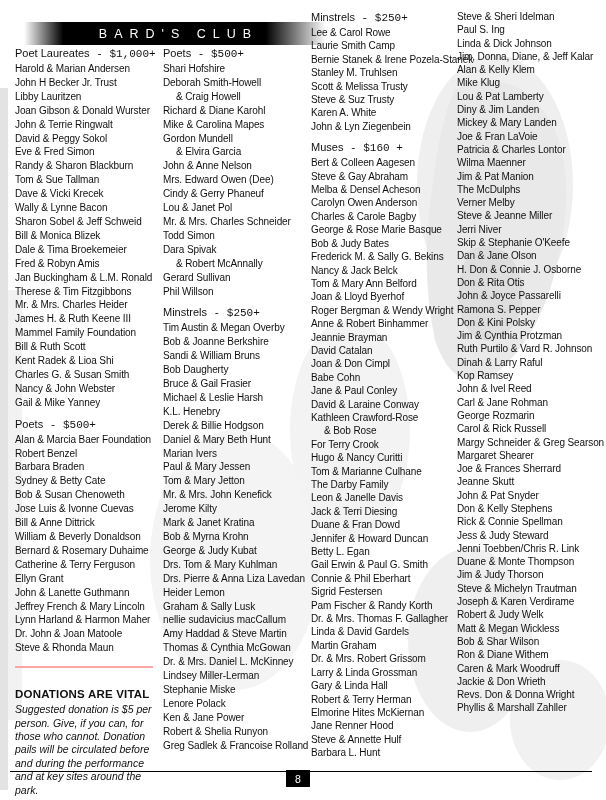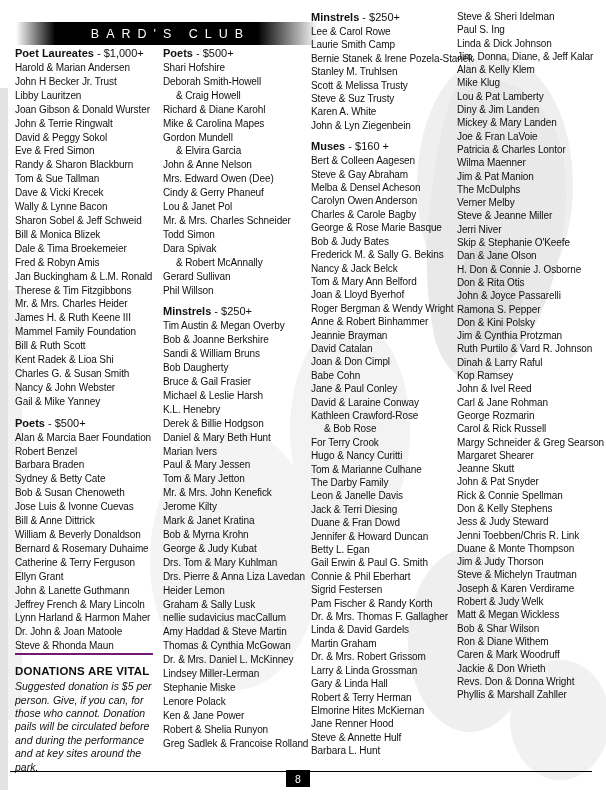--- a/index.html
+++ b/index.html
@@ -4,21 +4,21 @@
 <style>
   html,body { margin:0; padding:0; background:#888; }
   .page {
     position:relative; width:606px; height:800px; margin:0 auto;
     background:#ffffff; overflow:hidden;
     font-family:"Liberation Sans", sans-serif; color:#101010;
   }
   .bg-art { position:absolute; top:0; left:0; z-index:0; pointer-events:none; }
 
   .header-bar {
-    position:absolute; top:22px; left:16px; width:302px; height:23px; z-index:2;
+    position:absolute; top:22px; left:24px; width:302px; height:23px; z-index:2;
     background:linear-gradient(90deg, rgba(0,0,0,0) 0%, #000 13%, #000 80%, rgba(0,0,0,0) 100%);
     display:flex; align-items:center; justify-content:center;
   }
   .header-title {
     color:#fff; font-size:12.5px; letter-spacing:7px; text-indent:7px; font-weight:normal;
   }
 
   .cols { position:absolute; top:0; left:0; width:606px; z-index:1; display:flex; align-items:flex-start; }
   .col { box-sizing:border-box; }
   .col1 { width:150px; padding:46px 0 0 15px; }
@@ -27,24 +27,24 @@
   .col4 { width:162px; padding:10px 0 0 13px; }
 
   .donor { font-size:10px; letter-spacing:-0.1px; white-space:nowrap; }
   .col1 .donor, .col2 .donor { line-height:13.9px; }
   .col3 .donor { line-height:13.4px; }
   .col4 .donor { line-height:13.3px; }
   .donor.indent { padding-left:13px; }
 
   .sec-heading { font-size:11px; line-height:14px; margin-bottom:1px; white-space:nowrap; }
   .col-list .sec-heading:not(:first-child) { margin-top:7px; }
-  .sec-name { font-weight:bold; }
-  .sec-amt { font-weight:normal; }
-
-  .donations { width:138px; border-top:2px solid #701a75; padding-top:9px; }
+  .sec-name { font-weight:normal; }
+  .sec-amt { font-weight:normal;font-family:Liberation Mono, monospace; }
+
+  .donations { margin-top:11px; width:138px; border-top:2px solid #fca5a5; padding-top:19px; }
   .don-title { font-weight:bold; font-size:11.5px; letter-spacing:0.2px; line-height:14px; margin-bottom:2px; }
   .don-body { font-style:italic; font-size:10.5px; line-height:13.4px; }
 
   .footer-rule { position:absolute; left:10px; right:14px; top:771px; border-top:1.5px solid #000; z-index:1; }
   .page-num {
     position:absolute; left:286px; top:770px; width:24px; height:17px; z-index:2;
     background:#000; color:#fff; font-size:10.5px;
     display:flex; align-items:center; justify-content:center;
   }
 </style>
@@ -263,24 +263,25 @@
           <div class="donor">Jim &amp; Cynthia Protzman</div>
           <div class="donor">Ruth Purtilo &amp; Vard R. Johnson</div>
           <div class="donor">Dinah &amp; Larry Raful</div>
           <div class="donor">Kop Ramsey</div>
           <div class="donor">John &amp; Ivel Reed</div>
           <div class="donor">Carl &amp; Jane Rohman</div>
           <div class="donor">George Rozmarin</div>
           <div class="donor">Carol &amp; Rick Russell</div>
           <div class="donor">Margy Schneider &amp; Greg Searson</div>
           <div class="donor">Margaret Shearer</div>
+          <div class="donor">Joe &amp; Frances Sherrard</div>
           <div class="donor">Jeanne Skutt</div>
           <div class="donor">John &amp; Pat Snyder</div>
+          <div class="donor">Don &amp; Kelly Stephens</div>
           <div class="donor">Rick &amp; Connie Spellman</div>
-          <div class="donor">Don &amp; Kelly Stephens</div>
           <div class="donor">Jess &amp; Judy Steward</div>
           <div class="donor">Jenni Toebben/Chris R. Link</div>
           <div class="donor">Duane &amp; Monte Thompson</div>
           <div class="donor">Jim &amp; Judy Thorson</div>
           <div class="donor">Steve &amp; Michelyn Trautman</div>
           <div class="donor">Joseph &amp; Karen Verdirame</div>
           <div class="donor">Robert &amp; Judy Welk</div>
           <div class="donor">Matt &amp; Megan Wickless</div>
           <div class="donor">Bob &amp; Shar Wilson</div>
           <div class="donor">Ron &amp; Diane Withem</div>

